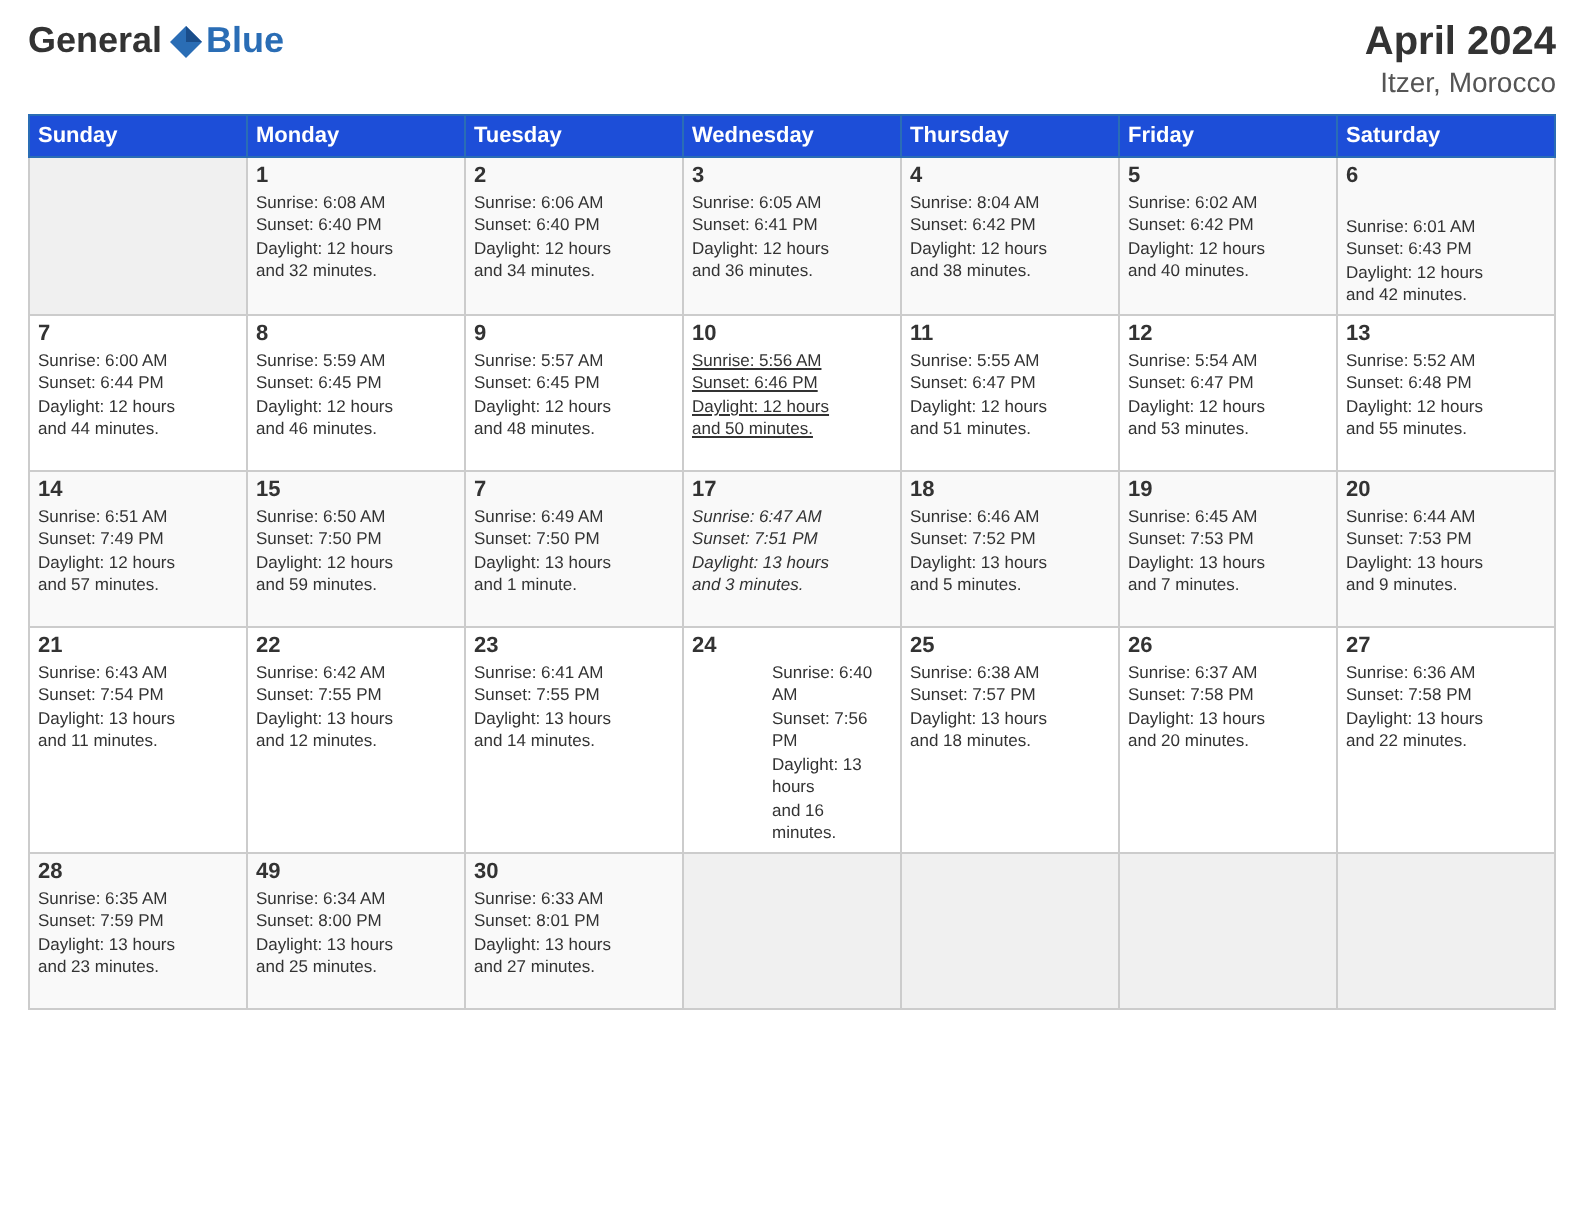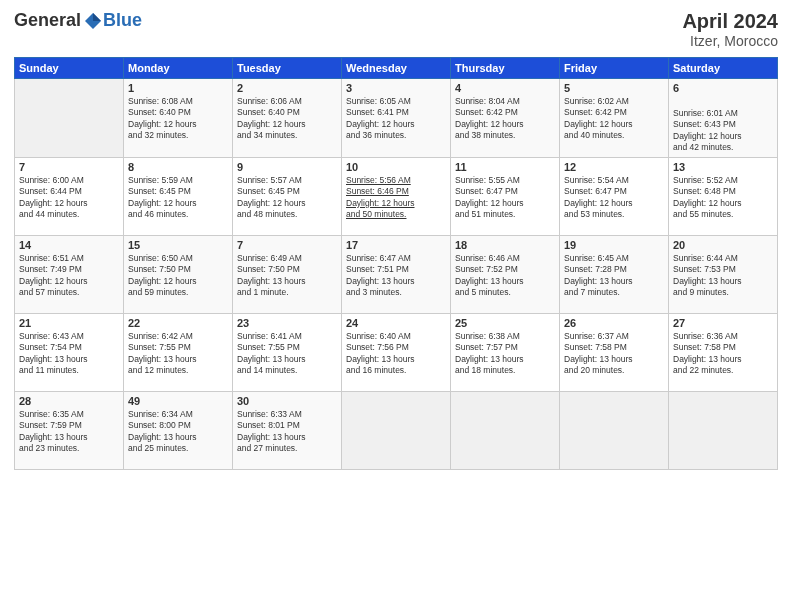--- a/index.html
+++ b/index.html
@@ -242,36 +242,36 @@
           </td>
           <td>
             <span class="day-num">7</span>
             <div class="day-info" style="white-space: pre-line;">Sunrise: 6:49 AM
 Sunset: 7:50 PM
 Daylight: 13 hours
 and 1 minute.</div>
           </td>
           <td>
             <span class="day-num">17</span>
-            <div class="day-info" style="white-space: pre-line;">Sunrise: 6:47 AM
+            <div class="day-info" style="white-space: pre-line; font-style: italic;">Sunrise: 6:47 AM
 Sunset: 7:51 PM
 Daylight: 13 hours
 and 3 minutes.</div>
           </td>
           <td>
             <span class="day-num">18</span>
             <div class="day-info" style="white-space: pre-line;">Sunrise: 6:46 AM
 Sunset: 7:52 PM
 Daylight: 13 hours
 and 5 minutes.</div>
           </td>
           <td>
             <span class="day-num">19</span>
             <div class="day-info" style="white-space: pre-line;">Sunrise: 6:45 AM
-Sunset: 7:28 PM
+Sunset: 7:53 PM
 Daylight: 13 hours
 and 7 minutes.</div>
           </td>
           <td>
             <span class="day-num">20</span>
             <div class="day-info" style="white-space: pre-line;">Sunrise: 6:44 AM
 Sunset: 7:53 PM
 Daylight: 13 hours
 and 9 minutes.</div>
           </td>
@@ -293,21 +293,21 @@
           </td>
           <td>
             <span class="day-num">23</span>
             <div class="day-info" style="white-space: pre-line;">Sunrise: 6:41 AM
 Sunset: 7:55 PM
 Daylight: 13 hours
 and 14 minutes.</div>
           </td>
           <td>
             <span class="day-num">24</span>
-            <div class="day-info" style="white-space: pre-line;">Sunrise: 6:40 AM
+            <div class="day-info" style="white-space: pre-line; margin-left: 40px;">Sunrise: 6:40 AM
 Sunset: 7:56 PM
 Daylight: 13 hours
 and 16 minutes.</div>
           </td>
           <td>
             <span class="day-num">25</span>
             <div class="day-info" style="white-space: pre-line;">Sunrise: 6:38 AM
 Sunset: 7:57 PM
 Daylight: 13 hours
 and 18 minutes.</div>

